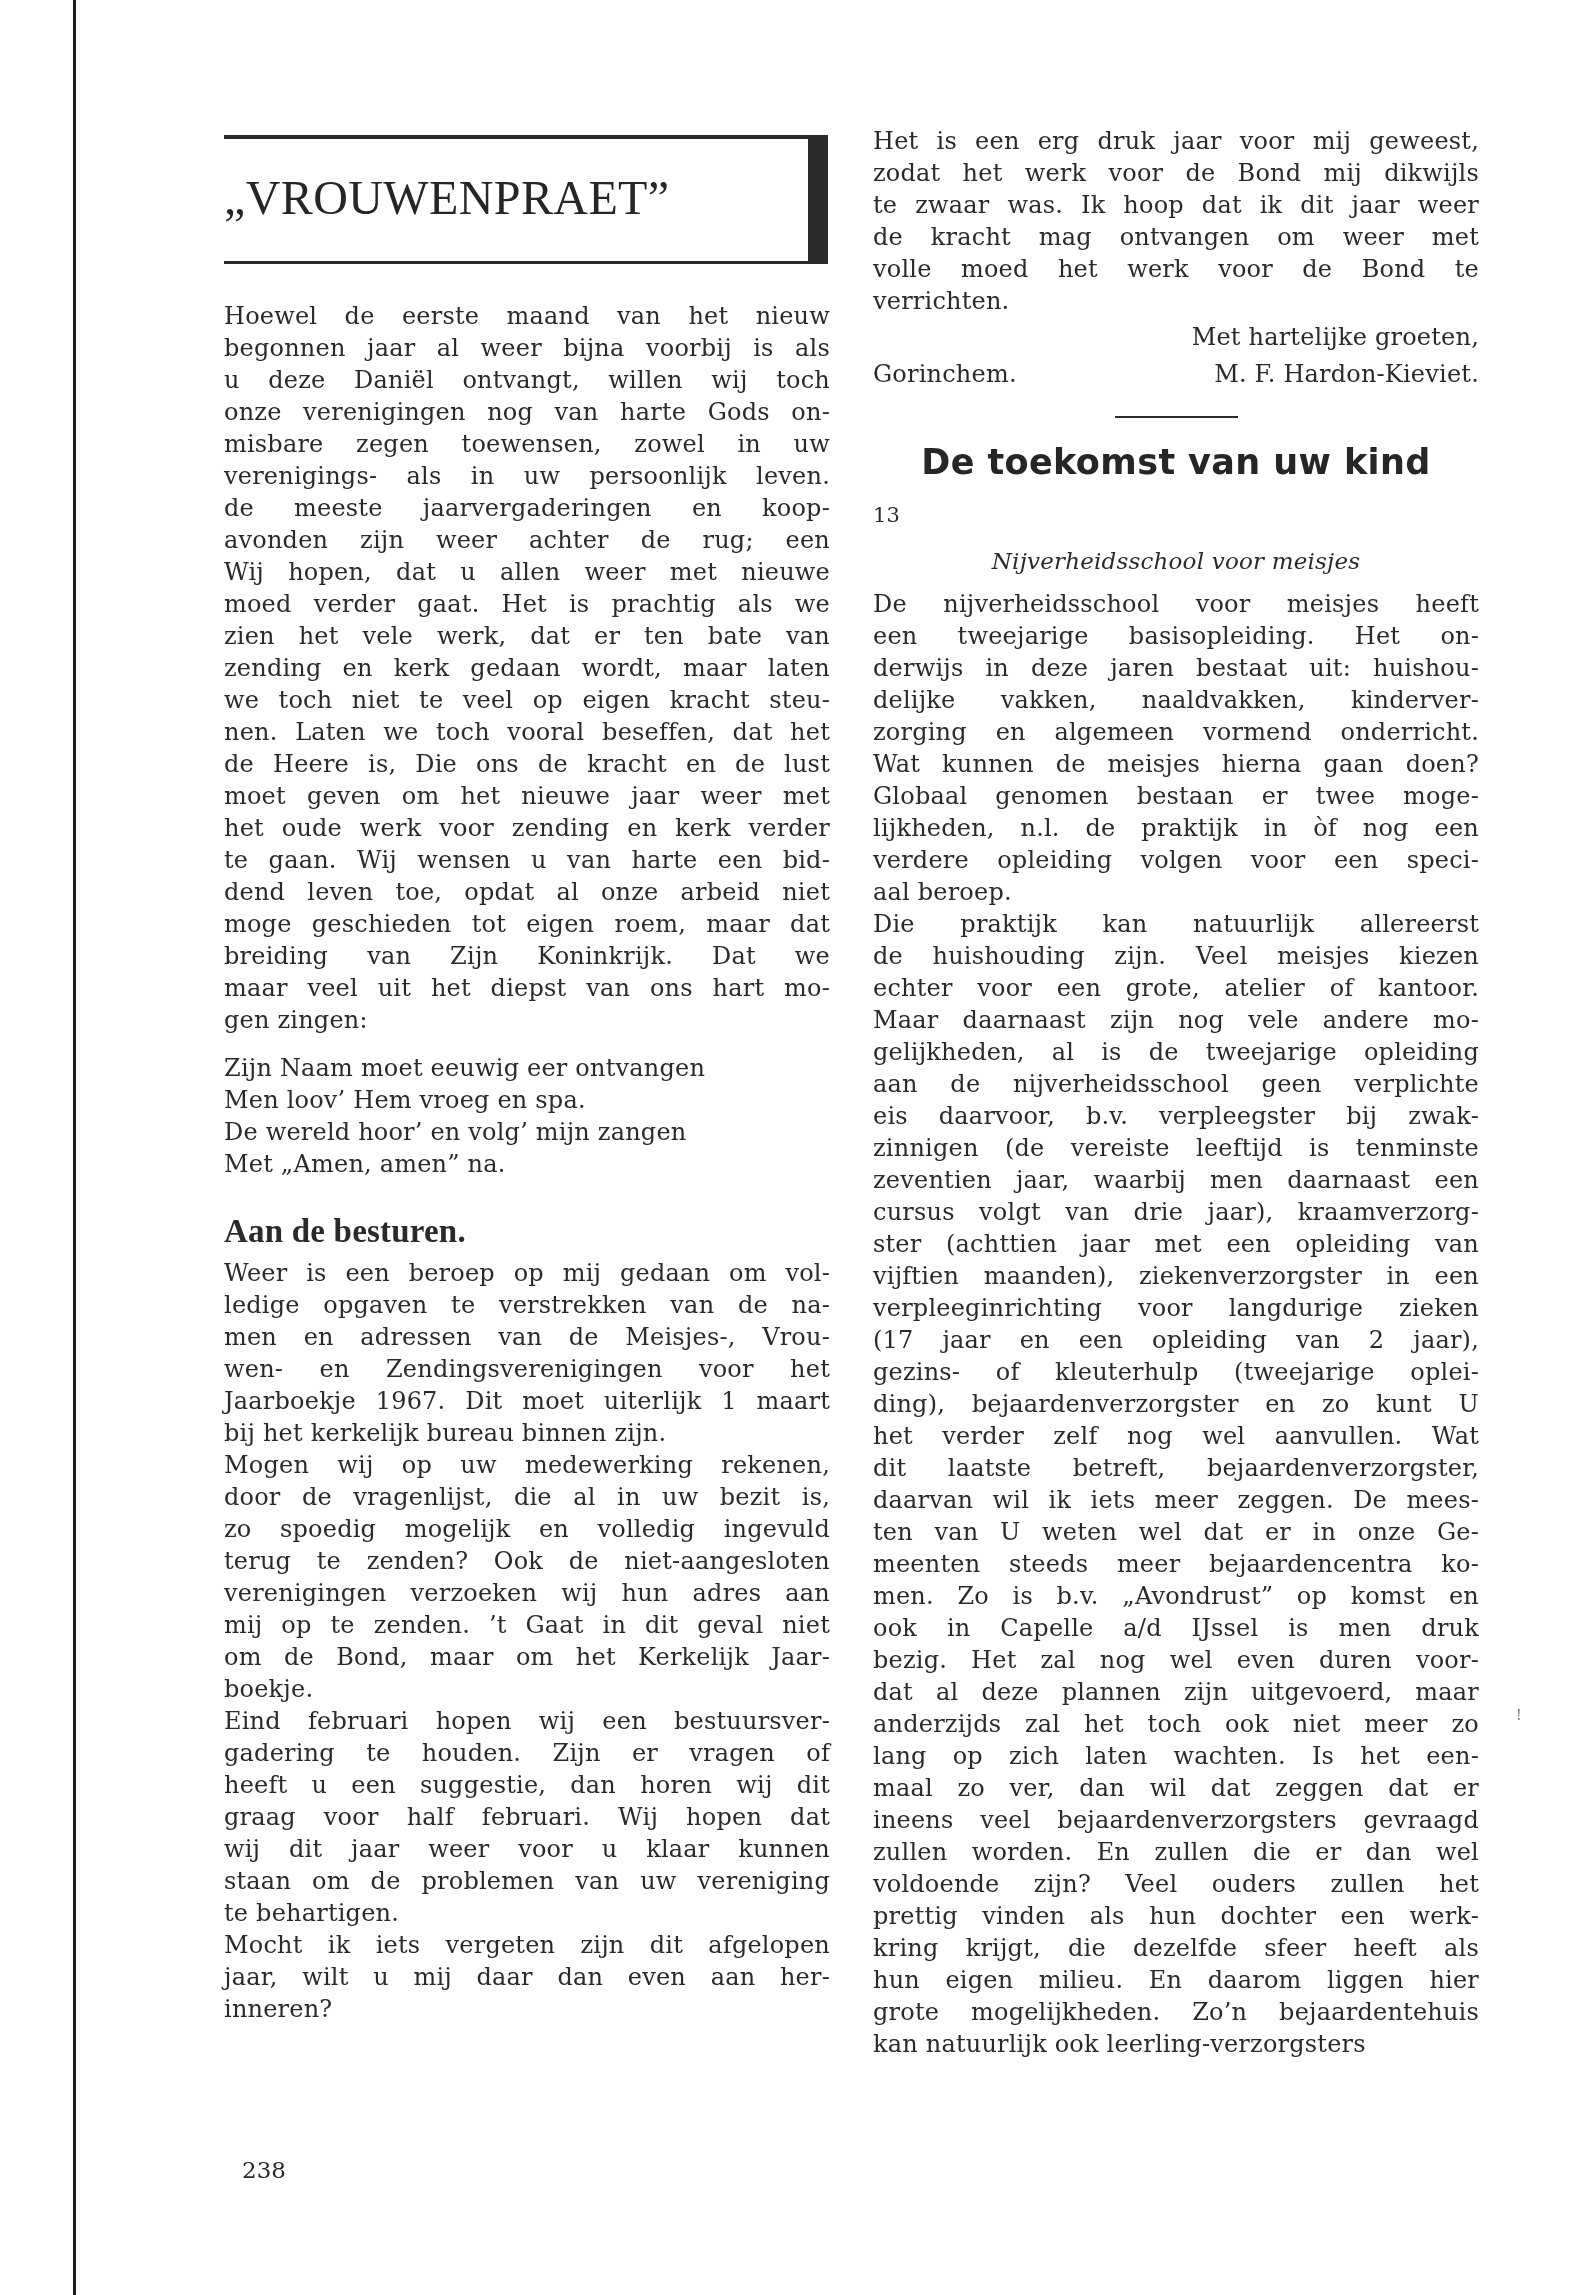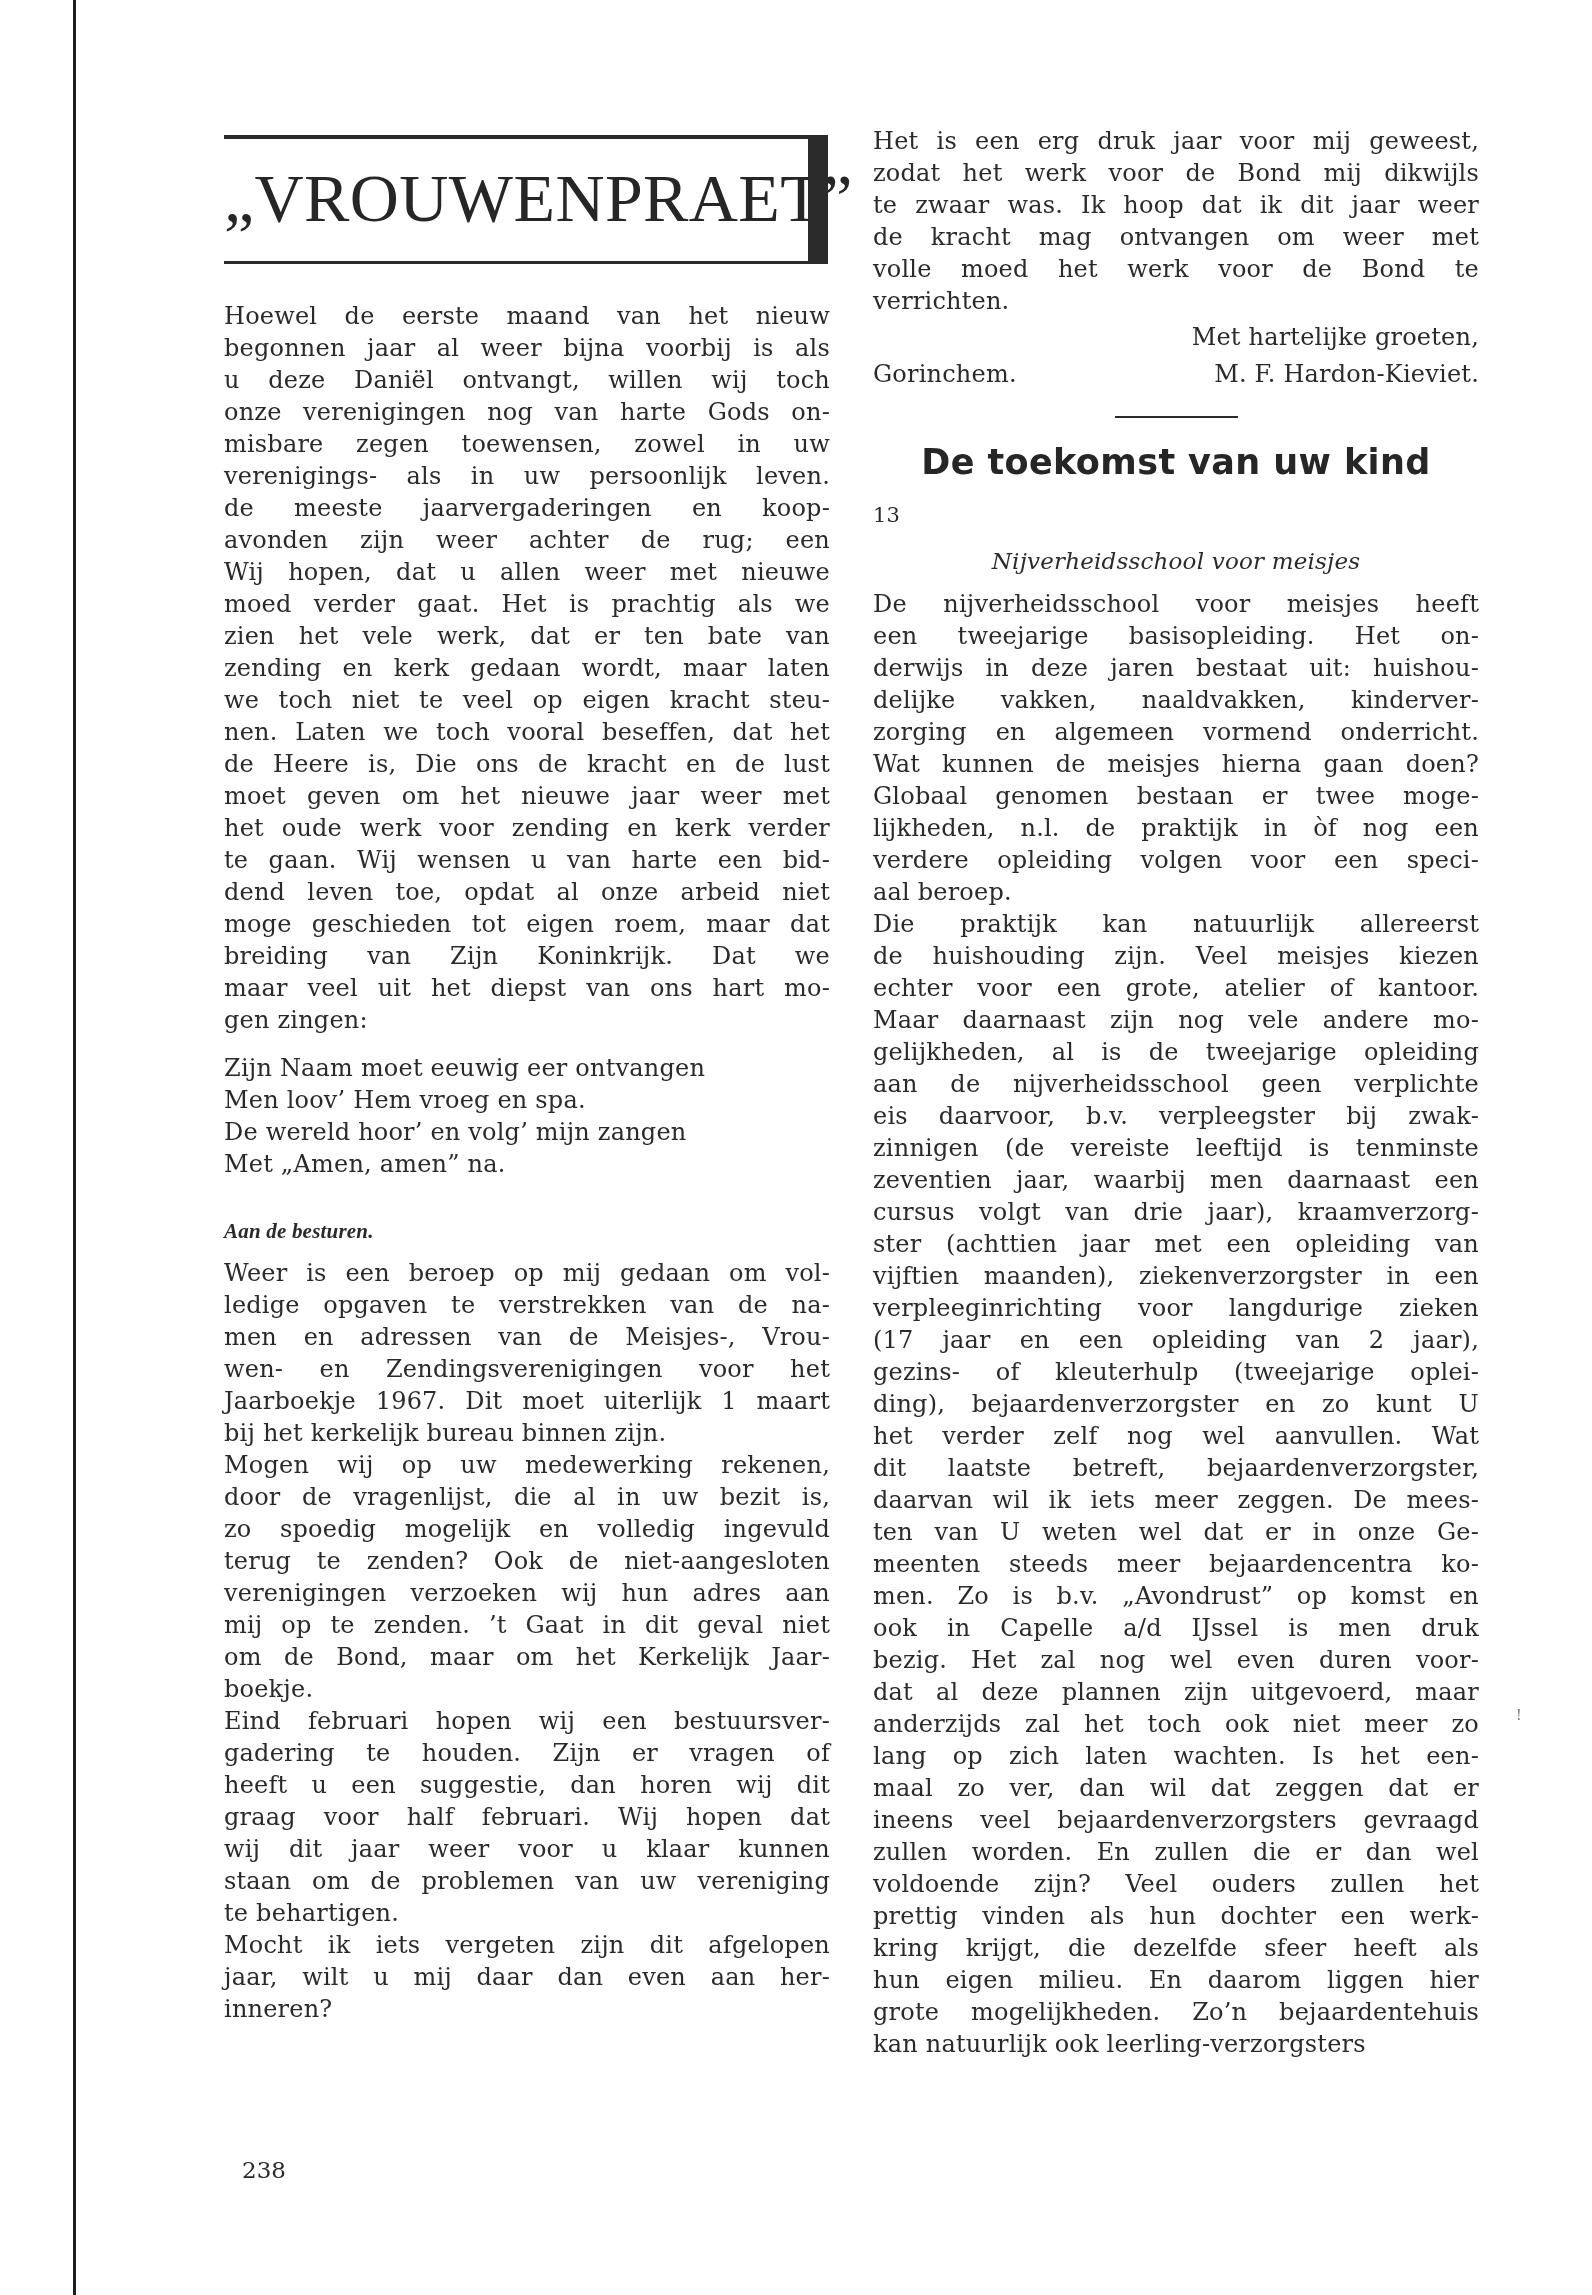--- a/index.html
+++ b/index.html
@@ -7,27 +7,27 @@
          font-family: "DejaVu Serif", "Liberation Serif", serif; color: #2a2a2a; }
   .margin-rule { position: absolute; left: 73px; top: 0; width: 2.6px; height: 2295px; background: #1e1e1e; }
   .col { position: absolute; width: 606px; font-size: 24px; line-height: 32px; letter-spacing: 0.2px; }
   .col-left { left: 224px; top: 300px; }
   .col-right { left: 873px; top: 125px; }
   .line { display: block; white-space: nowrap; text-align: justify; text-align-last: justify; height: 32px; }
   .line.last { text-align-last: left; }
   .gap { height: 15.5px; }
   .gap-big { height: 35px; }
   .poem .line { text-align-last: left; }
-  .bold-head { font-family: "Liberation Serif", serif; font-weight: bold; font-size: 21px; font-style: italic; }
+  .bold-head { font-family: "Liberation Serif", serif; font-weight: bold; font-size: 33px; }
   
   .title-box { position: absolute; left: 224px; top: 135px; width: 604px; height: 129px; }
   .title-box .rule-top { position: absolute; left: 0; top: 0; width: 585px; height: 3.5px; background: #2a2a2a; }
   .title-box .rule-bot { position: absolute; left: 0; bottom: 0; width: 585px; height: 3.5px; background: #2a2a2a; }
   .title-box .bar { position: absolute; right: 0; top: 0; width: 20px; height: 129px; background: #2b2b2b; }
-  .title-box .title { position: absolute; left: 0; top: 33px; font-family: "Liberation Serif", serif; font-size: 68px; line-height: 60px; color: #262626; letter-spacing: 0.4px; }
+  .title-box .title { position: absolute; left: 0; top: 33px; font-family: "Liberation Serif", serif; font-size: 48px; line-height: 60px; color: #262626; letter-spacing: 0.4px; }
   
   .sign-row { display: flex; justify-content: space-between; height: 32px; }
   .right-align { text-align: right; height: 32px; }
   .sep-rule { width: 123px; height: 2.6px; background: #2a2a2a; margin: 26px auto 0 auto; }
   .article-title { font-family: "DejaVu Sans", sans-serif; font-weight: bold; font-size: 35px; line-height: 41px; text-align: center; margin-top: 24px; color: #262626; letter-spacing: 0.4px; }
   .article-num { font-size: 21px; line-height: 26px; margin-top: 19px; }
   .article-sub { text-align: center; font-style: italic; font-size: 23px; line-height: 29px; margin-top: 19px; }
   .page-num { position: absolute; left: 242px; top: 2157px; font-size: 23px; }
   .stray-mark { position: absolute; left: 1516px; top: 1707px; font-size: 14px; color: #777; }
 </style>

